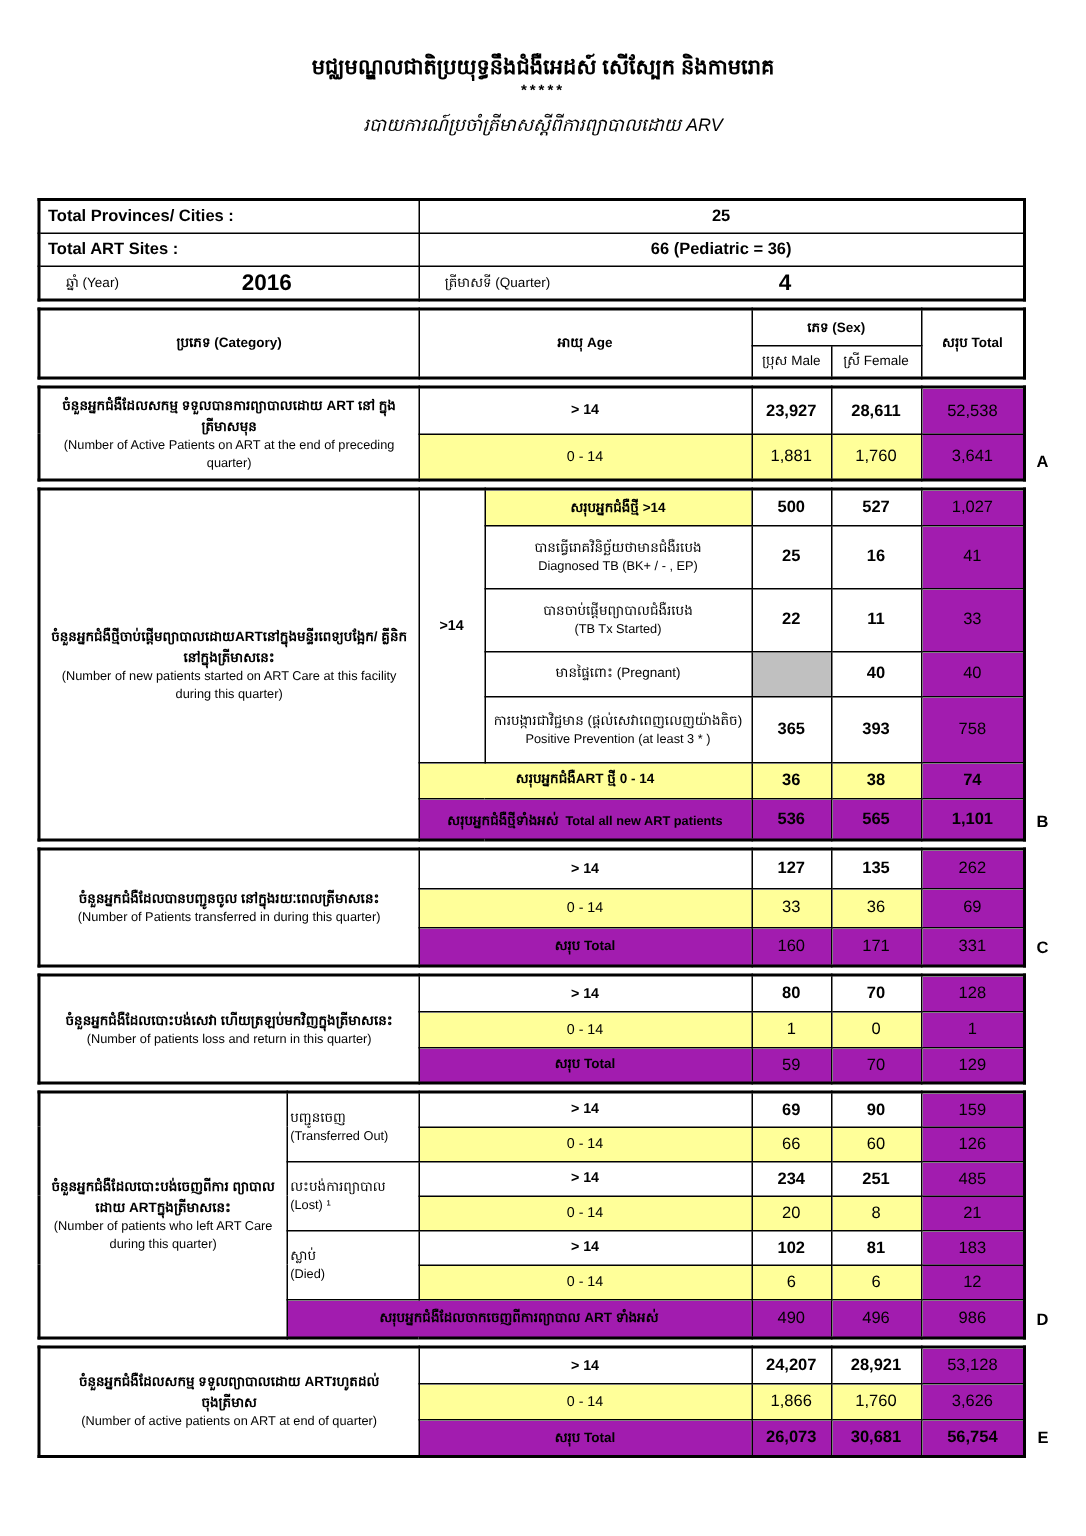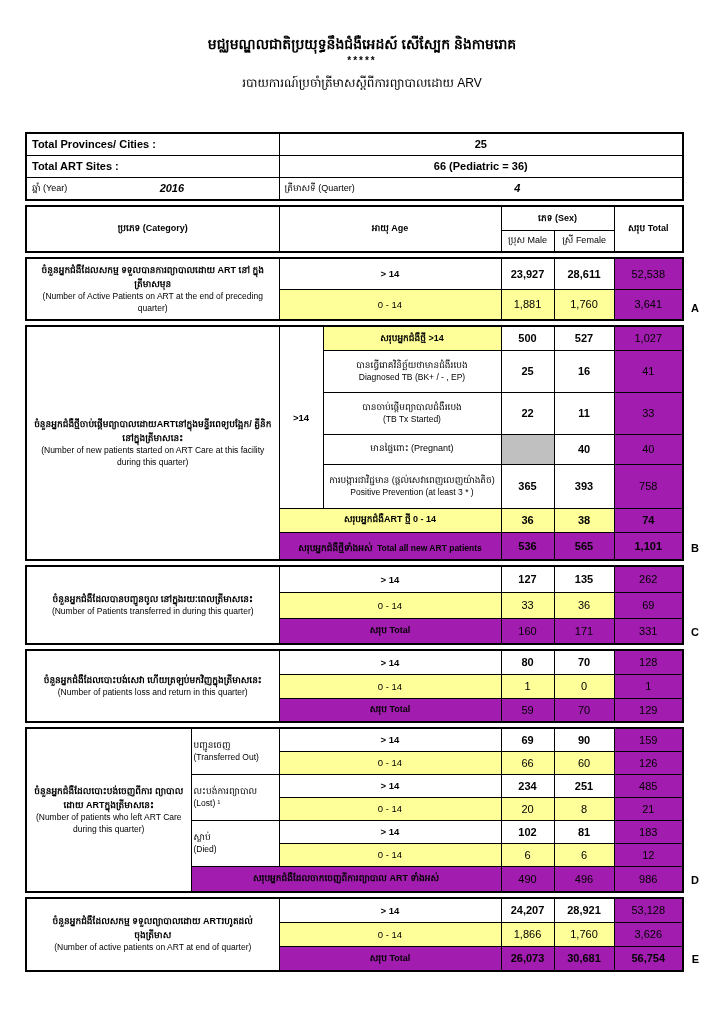--- a/index.html
+++ b/index.html
@@ -5,21 +5,21 @@
   * { margin:0; padding:0; box-sizing:border-box; }
   html,body { background:#fff; }
   .page {
     position:relative; width:724px; height:994px; background:#fff;
     font-family:"Liberation Sans","DejaVu Sans",sans-serif; color:#000;
   }
   .hdr { text-align:center; padding-top:34px; }
   .hdr .t-km { font-size:14px; font-weight:bold; line-height:1.45; }
   .hdr .t-en { font-size:11px; font-weight:bold; line-height:1.3; }
   .hdr .stars { font-size:10px; font-weight:bold; letter-spacing:2px; line-height:1.4; }
-  .hdr .s-km { font-size:12px; margin-top:6px; line-height:1.5; }
+  .hdr .s-km { font-size:12px; margin-top:6px; line-height:1.5;font-style:italic; }
   .hdr .s-en { font-size:12px; font-weight:bold; line-height:1.4; }
 
   .content { position:absolute; left:25px; top:132px; width:657px; }
   table { border-collapse:collapse; table-layout:fixed; width:657px; }
   td { border:1px solid #000; vertical-align:middle; text-align:center; padding:1px 2px; overflow:hidden; }
   .blk { border:2px solid #000; margin-bottom:4px; }
   .sec { position:relative; }
   .letter { position:absolute; right:-17px; bottom:7px; font-size:11px; font-weight:bold; }
 
   .km  { font-size:9px;  line-height:1.5; }
@@ -27,22 +27,22 @@
   .b   { font-weight:bold; }
   .num { font-size:11px; }
   .age { font-size:9.5px; font-weight:bold; }
   .lbl-left { text-align:left; }
   .yellow { background:#ffff99; }
   .cyan   { background:#a21caf; }
   .gray   { background:#c0c0c0; }
   .blockline { display:block; }
 
   .flexcell { display:flex; align-items:center; }
-  .flexcell .small { font-size:9px; padding-left:3px; white-space:nowrap; }
-  .flexcell .big { flex:1; text-align:center; font-size:11px; font-weight:bold;font-style:italic; }
+  .flexcell .small { font-size:9px; padding-left:3px; white-space:nowrap;margin-left:12px; }
+  .flexcell .big { flex:1; text-align:center; font-size:15px; font-weight:bold; }
   .info-lbl { text-align:left; font-size:11px; font-weight:bold; padding-left:5px;margin-top:39px; }
   .info-val { font-size:11px; font-weight:bold; }
 </style>
 </head>
 <body>
 
 <div class="page">
 
   <div class="hdr">
     <div class="t-km">មជ្ឈមណ្ឌលជាតិប្រយុទ្ធនឹងជំងឺអេដស៍ សើស្បែក និងកាមរោគ</div>

